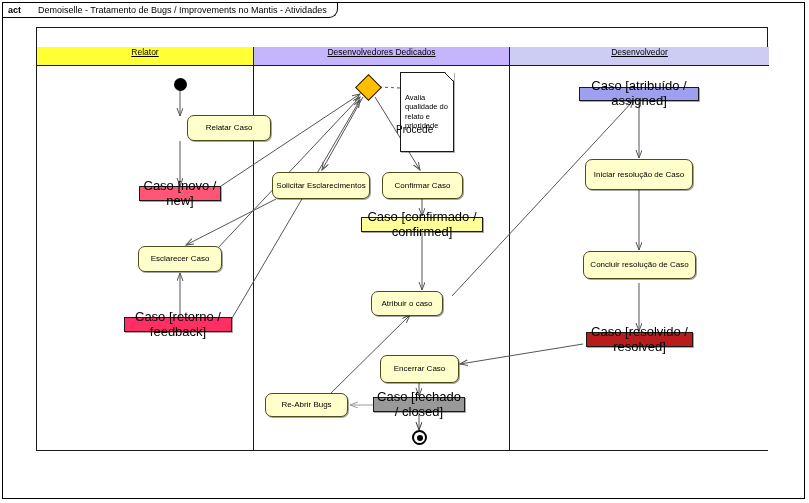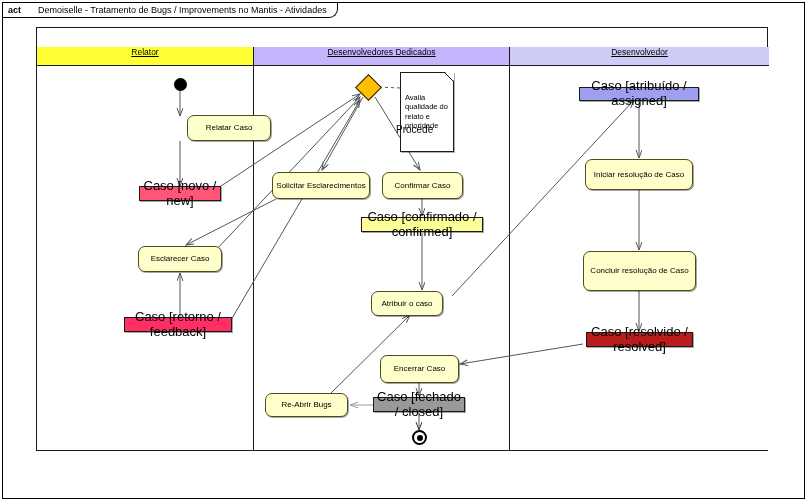--- a/index.html
+++ b/index.html
@@ -368,21 +368,21 @@
   <div class="final-node" style="left:412px; top:430px;"></div>
 
   <div class="node objnode obj-assigned" style="left:579px; top:87px; width:120px; height:14px;">
     <span>Caso [atribuído / assigned]</span>
   </div>
 
   <div class="node action" style="left:585px; top:159px; width:108px; height:31px;">
     <span>Iniciar resolução de Caso</span>
   </div>
 
-  <div class="node action" style="left:583px; top:251px; width:113px; height:40px;">
+  <div class="node action" style="left:583px; top:251px; width:113px; height:28px;">
     <span>Concluir resolução de Caso</span>
   </div>
 
   <div class="node objnode obj-resolved" style="left:586px; top:332px; width:107px; height:15px;">
     <span>Caso [resolvido / resolved]</span>
   </div>
 
 </div>
 
 </body></html>

